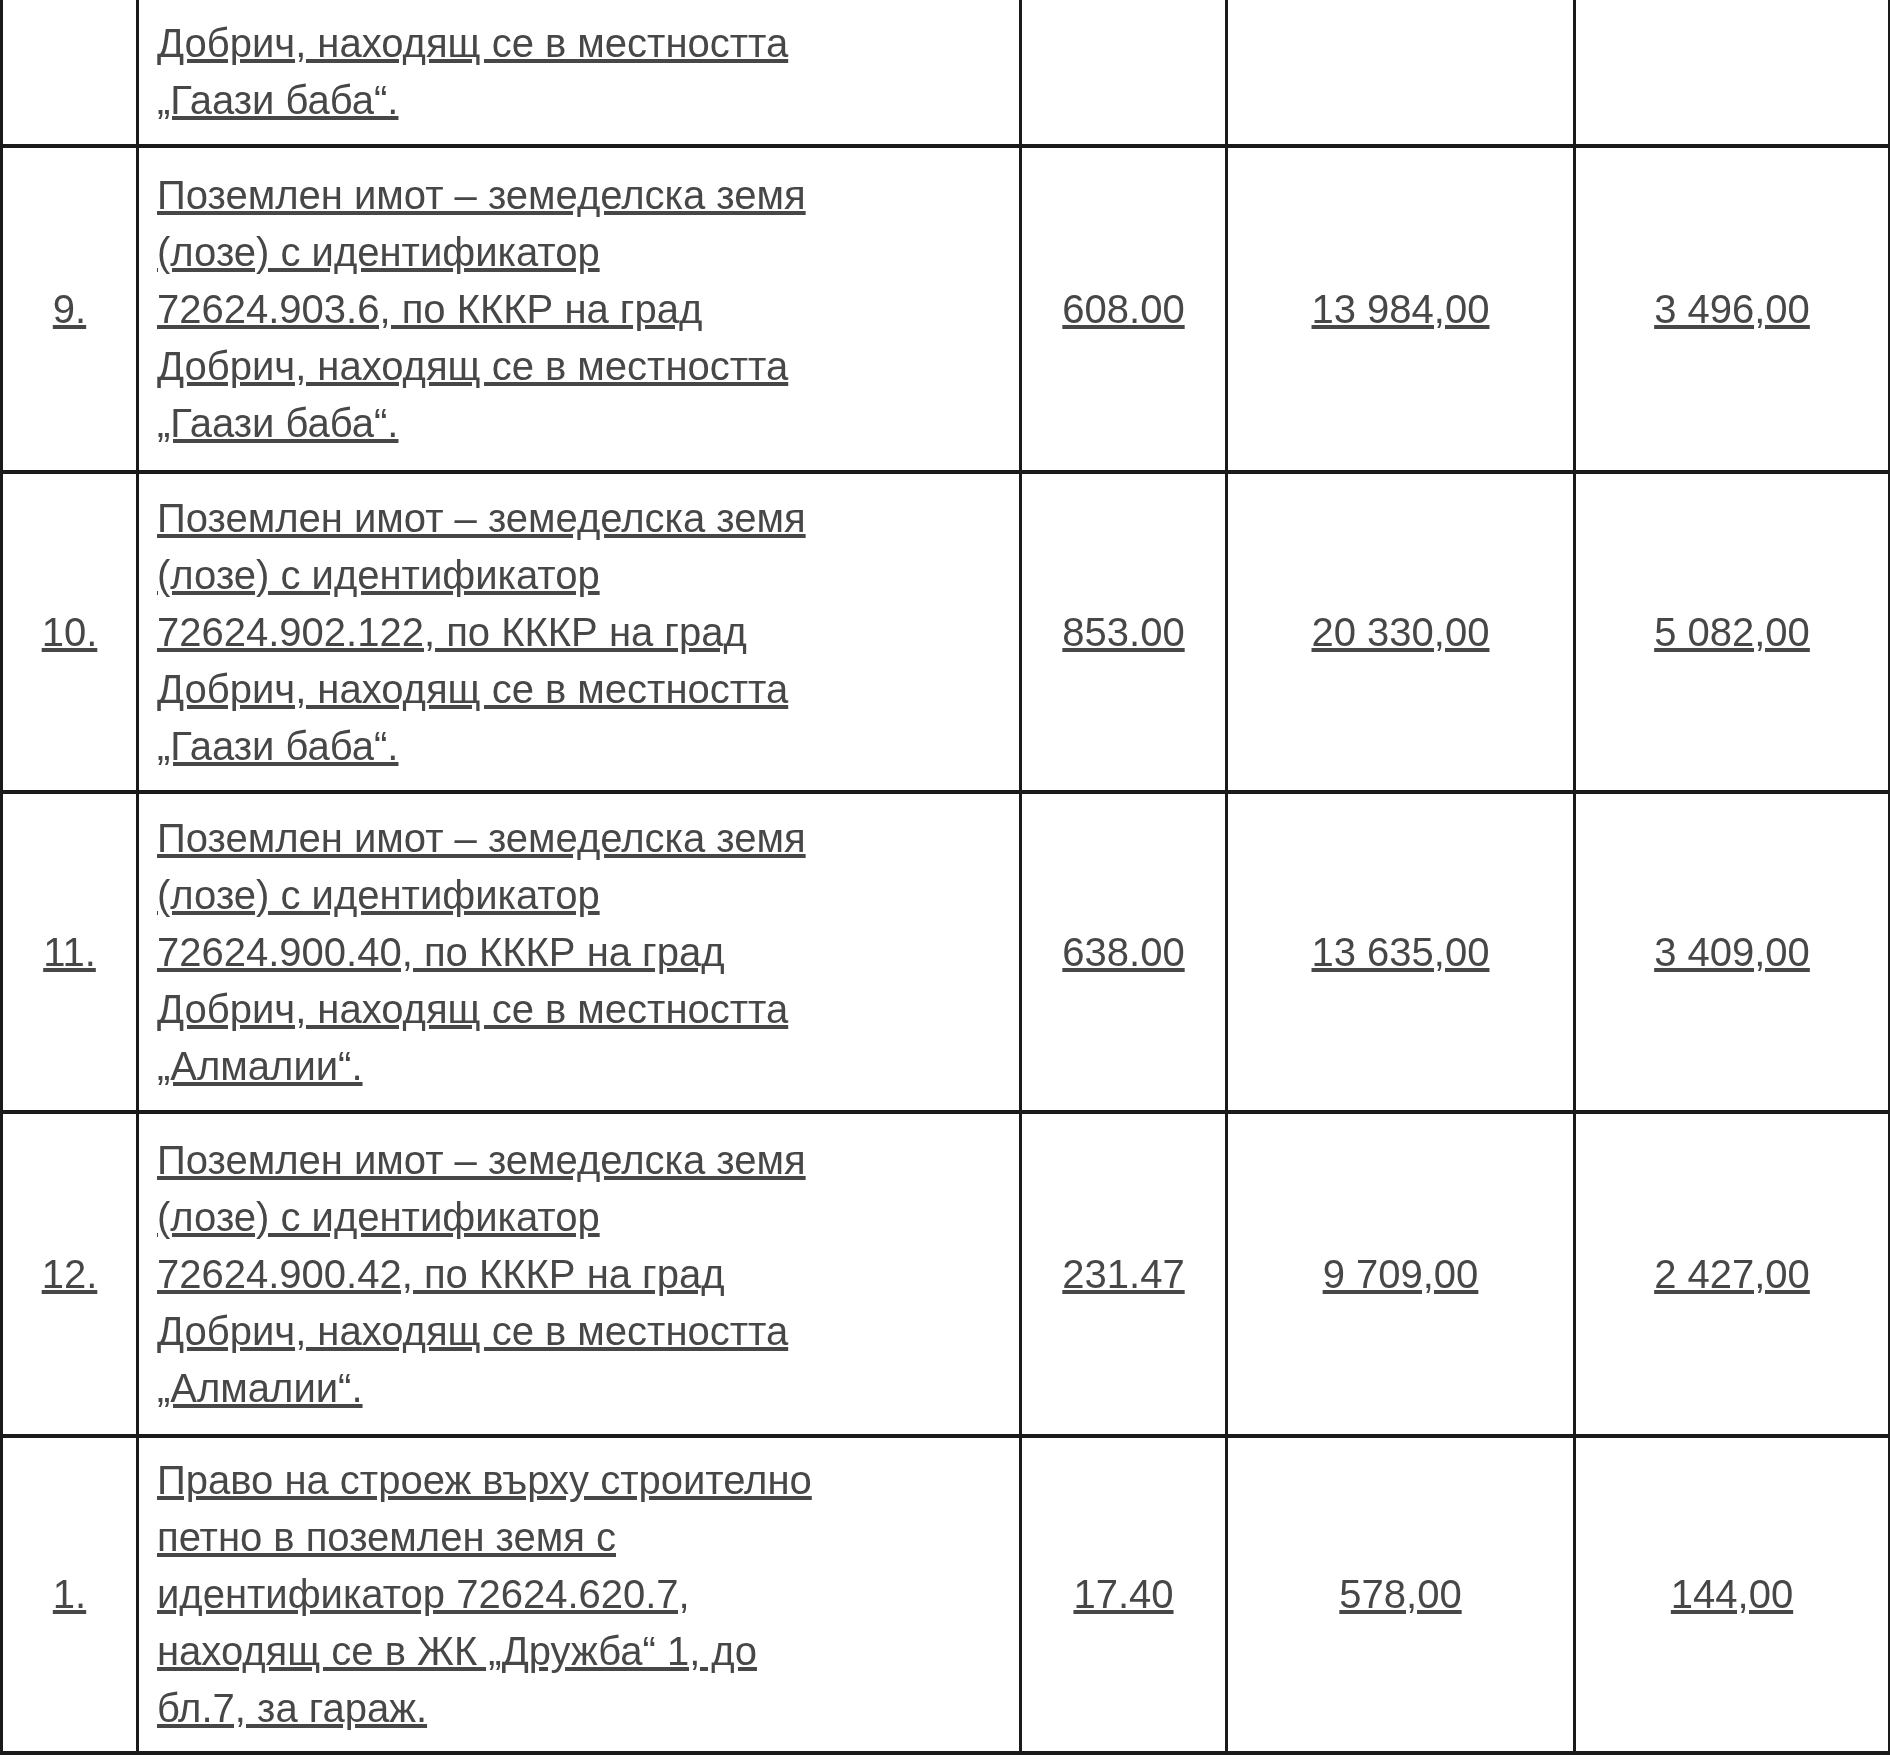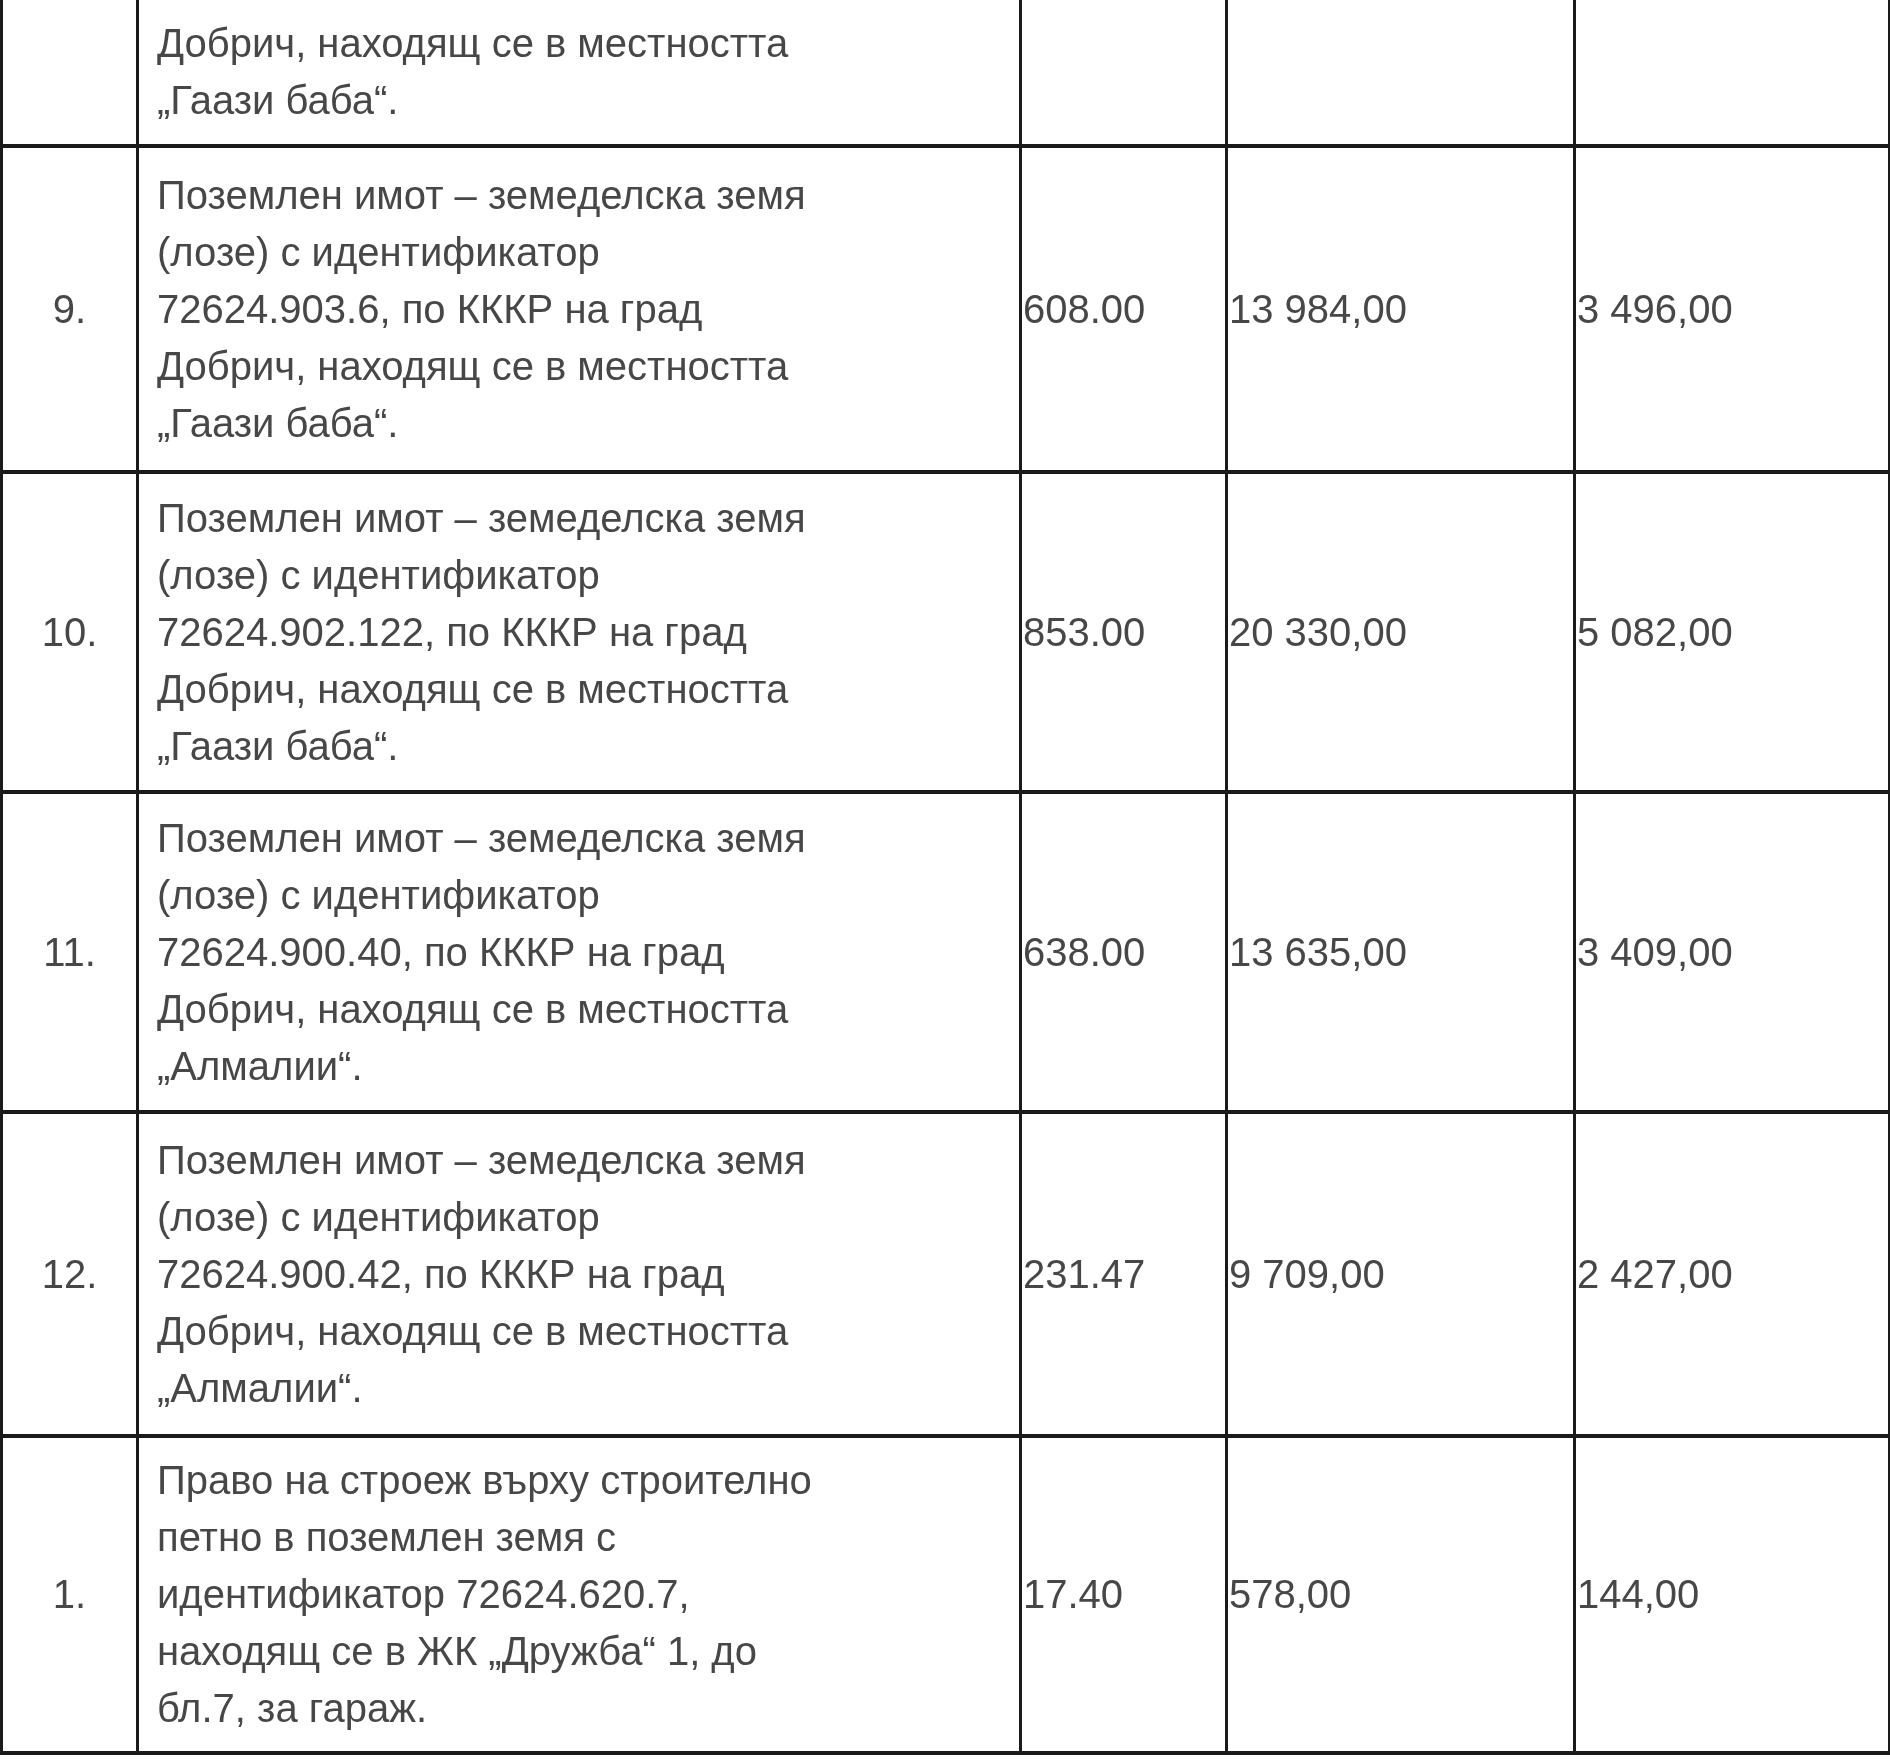--- a/index.html
+++ b/index.html
@@ -11,20 +11,21 @@
     width: 1890px;
     height: 1762px;
     overflow: hidden;
     font-family: "Liberation Sans", "DejaVu Sans", sans-serif;
   }
   table.prop-table {
     border-collapse: collapse;
     table-layout: fixed;
     width: 1890px;
     color: var(--text-color, #474747);
+    text-decoration: underline;
   }
   td {
     border-left: 3px solid var(--border-color, #1a1a1a);
     border-right: 3px solid var(--border-color, #1a1a1a);
     border-top: 4px solid var(--border-color, #1a1a1a);
     border-bottom: 4px solid var(--border-color, #1a1a1a);
     vertical-align: middle;
     font-size: 40px;
     line-height: 57px;
     overflow: hidden;
@@ -34,20 +35,21 @@
     border-top: none;
   }
   td.num {
     text-align: center;
   }
   td.desc {
     padding: 12px 16px 12px 18px;
     text-align: left;
   }
   td.val {
+    text-align: center;
   }
 </style>
 </head>
 <body style="background: rgb(255, 255, 255);">
 
 <table class="prop-table">
   <colgroup id="cols">
       <col style="width: 136px;">
       <col style="width: 883px;">
       <col style="width: 206px;">

